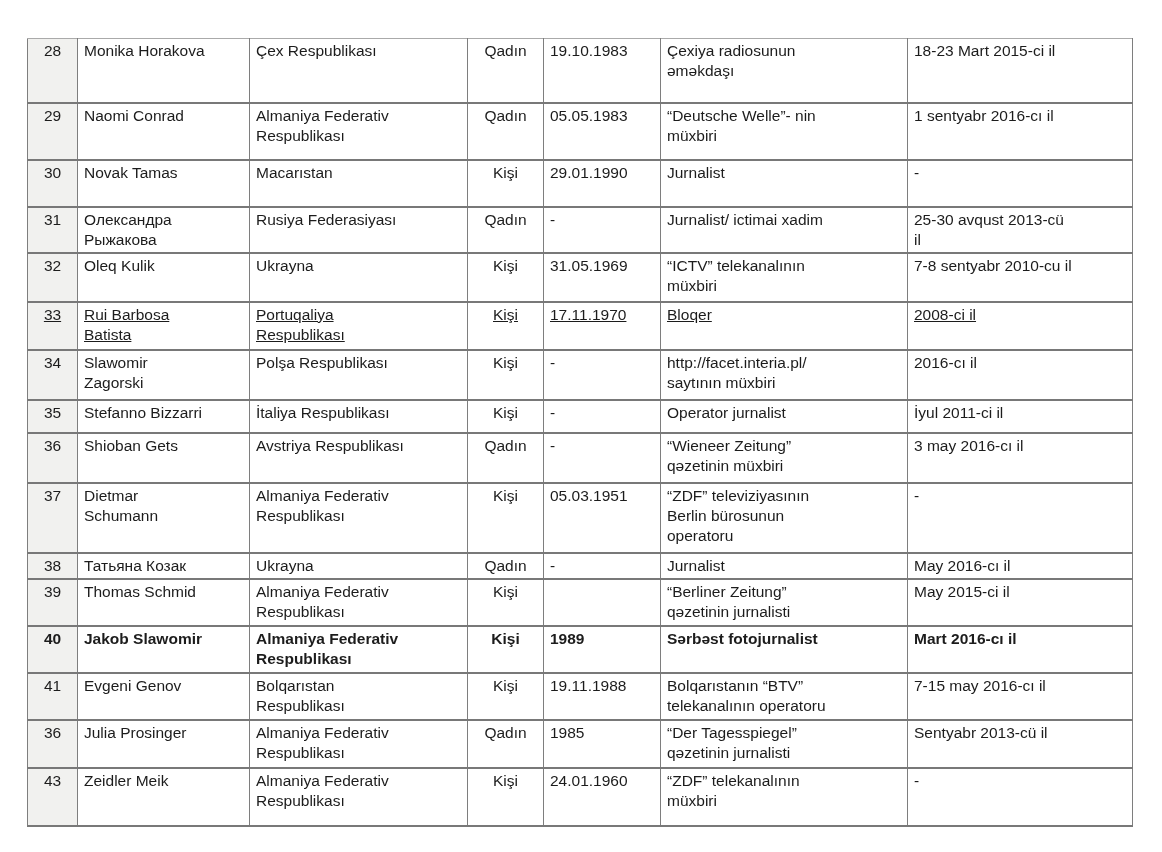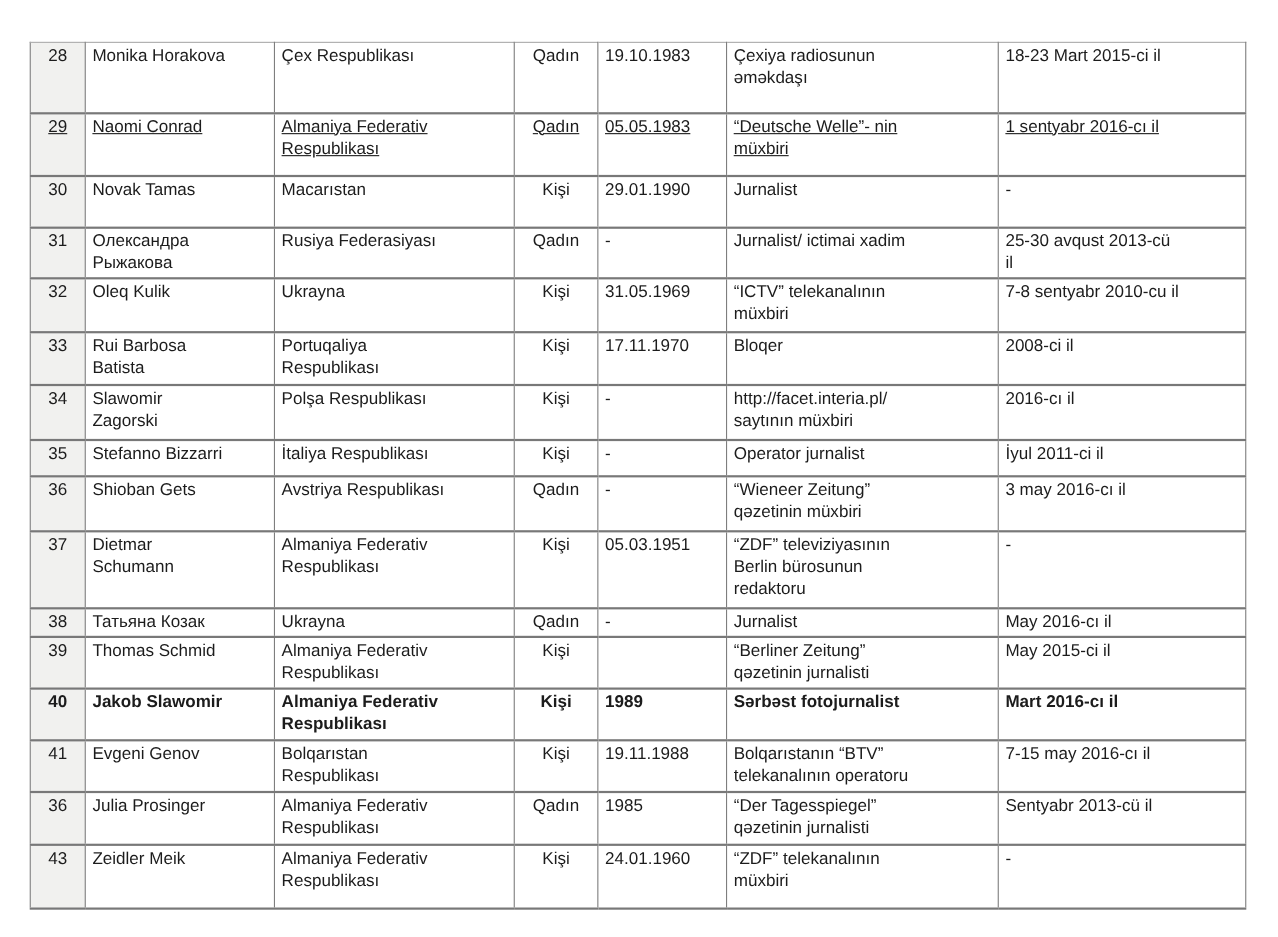--- a/index.html
+++ b/index.html
@@ -44,25 +44,25 @@
     vertical-align: middle;
     padding: 0 2px;
   }
   td.col-gender { text-align: center; }
   td.col-dob { padding-left: 9px; }
   td.col-occupation { padding-left: 9px; }
   td.col-period { padding-left: 9px; }
 
   
   tr:nth-child(1)  { height: 64px; }
-  tr:nth-child(2)  { height: 57px; text-decoration: underline; }
+  tr:nth-child(2)  { height: 57px; }
   tr:nth-child(3)  { height: 47px; }
   tr:nth-child(4)  { height: 45px; }
   tr:nth-child(5)  { height: 49px; }
-  tr:nth-child(6)  { height: 48px; }
+  tr:nth-child(6)  { height: 48px; text-decoration: underline; }
   tr:nth-child(7)  { height: 50px; }
   tr:nth-child(8)  { height: 33px; }
   tr:nth-child(9)  { height: 50px; }
   tr:nth-child(10) { height: 70px; }
   tr:nth-child(11) { height: 24px; }
   tr:nth-child(12) { height: 47px; margin-left: 36px; }
   tr:nth-child(13) { height: 47px; font-weight: bold; }
   tr:nth-child(14) { height: 47px; }
   tr:nth-child(15) { height: 48px; }
   tr:nth-child(16) { height: 58px; }
@@ -177,21 +177,21 @@
         <tr>
           <td class="col-no">37</td>
           <td class="col-name">Dietmar
 Schumann</td>
           <td class="col-country">Almaniya Federativ
 Respublikası</td>
           <td class="col-gender">Kişi</td>
           <td class="col-dob">05.03.1951</td>
           <td class="col-occupation">“ZDF” televiziyasının
 Berlin bürosunun
-redaktoru</td>
+operatoru</td>
           <td class="col-period">-</td>
         </tr>
         <tr>
           <td class="col-no">38</td>
           <td class="col-name">Татьяна Козак</td>
           <td class="col-country">Ukrayna</td>
           <td class="col-gender">Qadın</td>
           <td class="col-dob">-</td>
           <td class="col-occupation">Jurnalist</td>
           <td class="col-period">May 2016-cı il</td>

